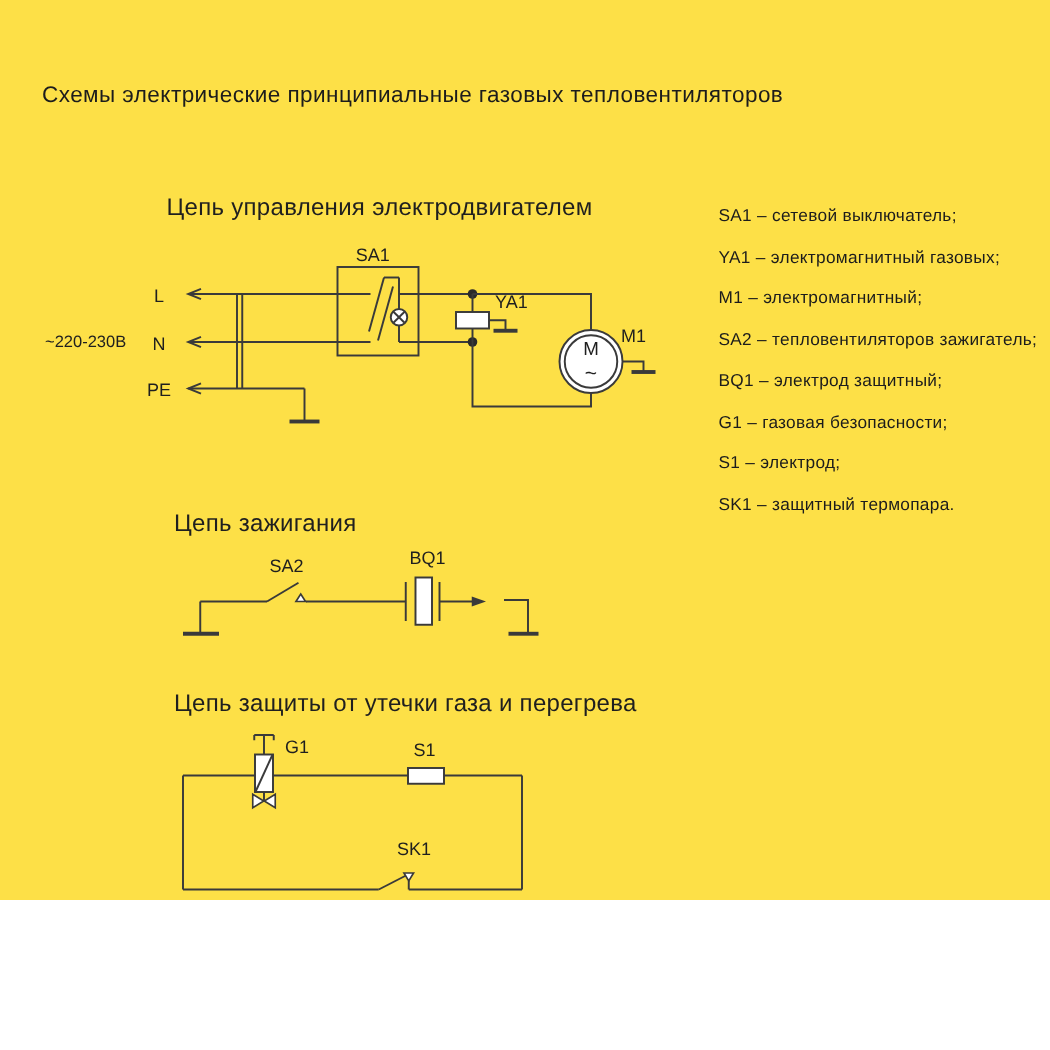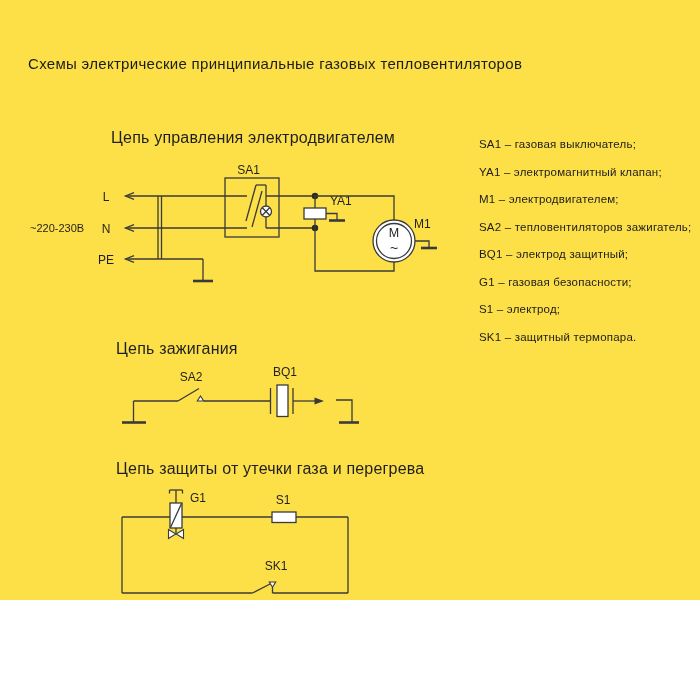--- a/index.html
+++ b/index.html
@@ -175,23 +175,23 @@
       <g>
         <line x1="252.5" y1="593" x2="271" y2="583.5"></line>
         <polygon points="269.3,582 275.7,582 272.5,587.3" fill="#ffffff" stroke-width="1.1"></polygon>
         <line x1="272.5" y1="587.3" x2="272.5" y2="593"></line>
       </g>
       <text x="276" y="570" font-size="12" text-anchor="middle" stroke="none">SK1</text>
     </g>
   </svg>
 
   <div class="legend">
-    <div class="legend-item" style="top:138px">SA1 – газовая выключатель;</div>
-    <div class="legend-item" style="top:165.5px">YA1 – электромагнитный клапан;</div>
-    <div class="legend-item" style="top:193px">M1 – электродвигателем;</div>
+    <div class="legend-item" style="top:138px">SA1 – сетевой выключатель;</div>
+    <div class="legend-item" style="top:165.5px">YA1 – электромагнитный газовых;</div>
+    <div class="legend-item" style="top:193px">M1 – электромагнитный;</div>
     <div class="legend-item" style="top:220.5px">SA2 – тепловентиляторов зажигатель;</div>
     <div class="legend-item" style="top:248px">BQ1 – электрод защитный;</div>
     <div class="legend-item" style="top:275.5px">G1 – газовая безопасности;</div>
     <div class="legend-item" style="top:303px">S1 – электрод;</div>
     <div class="legend-item" style="top:330.5px">SK1 – защитный термопара.</div>
   </div>
 
   <div class="footer-sep"></div>
   <div class="footer">
     <div class="logo">

